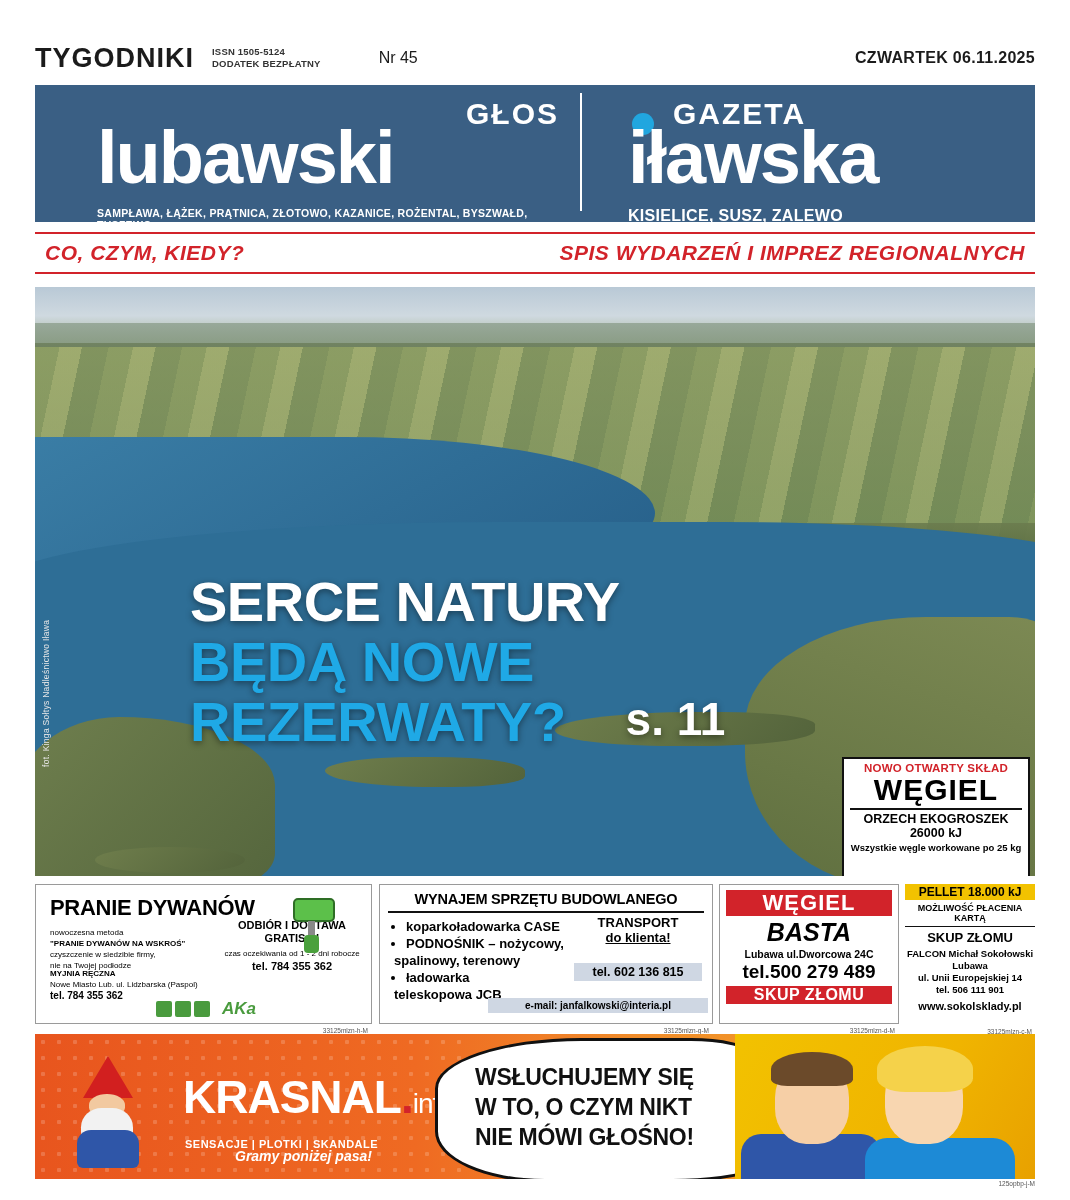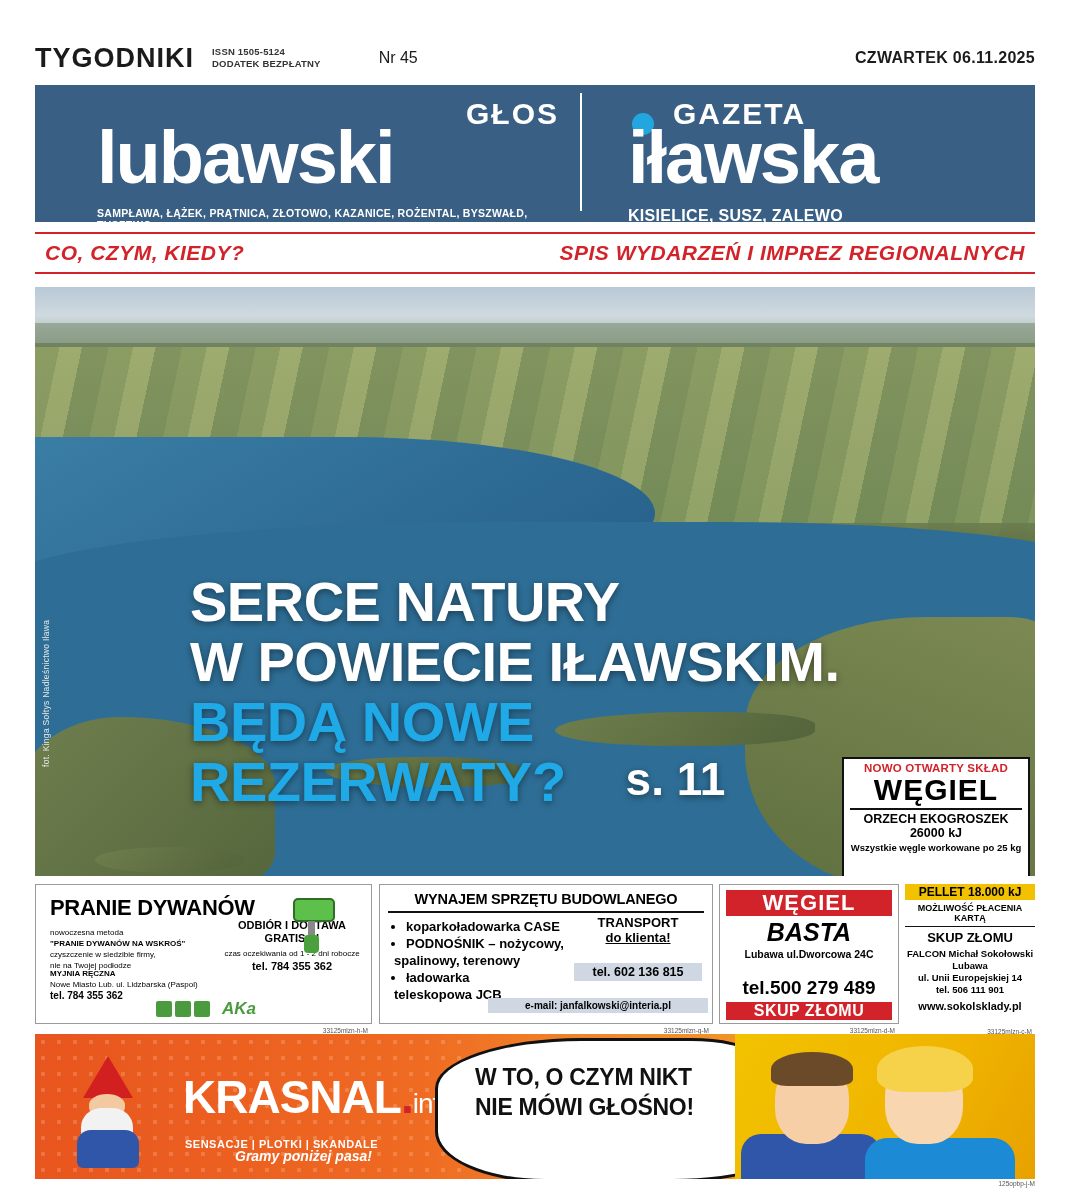--- a/index.html
+++ b/index.html
@@ -281,21 +281,21 @@
     text-align: center; padding: 2px 0;
   }
   
   .ad3 { left: 684px; width: 180px; }
   .ad3 .red {
     margin: 5px 6px 0 6px; background: #d2232a; color: #fff;
     font-weight: bold; font-size: 22px; text-align: center; letter-spacing: 1px;
   }
   .ad3 .basta { text-align: center; font-weight: bold; font-size: 25px; font-style: italic; margin-top: 2px; }
   .ad3 .addr { text-align: center; font-size: 10.5px; font-weight: bold; margin-top: 1px; }
-  .ad3 .tel { text-align: center; font-weight: bold; font-size: 19px; margin-top: 17px; }
+  .ad3 .tel { text-align: center; font-weight: bold; font-size: 19px; margin-top: 1px; }
   .ad3 .red2 {
     margin: 3px 6px 0 6px; background: #d2232a; color: #fff;
     font-weight: bold; font-size: 16px; text-align: center; letter-spacing: .5px;
   }
   
   .ad4 { left: 870px; width: 130px; border: none; }
   .ad4 .l { text-align: center; }
   .ad4 .pellet { background: #f2c200; font-weight: bold; font-size: 12px; padding: 1px 0; }
   .ad4 .karta { font-weight: bold; font-size: 9px; margin-top: 3px; }
   .ad4 .skup { font-weight: bold; font-size: 13px; margin-top: 3px; border-top: 1px solid #111; padding-top: 3px; }
@@ -436,21 +436,20 @@
     <div class="shore-right"></div>
 
     <div class="isle b"></div>
     <div class="isle c"></div>
     <div class="isle d"></div>
 
     <div class="photo-credit">fot. Kinga Sołtys Nadleśnictwo Iława</div>
 
     <div class="headline">
       <div class="hl-line">SERCE NATURY</div>
-      <div class="hl-line">W POWIECIE IŁAWSKIM.</div>
       <div class="hl-line blue">BĘDĄ NOWE</div>
       <div class="hl-wrap-last">
         <div class="hl-line blue">REZERWATY?</div>
         <div class="page-ref">s. 11</div>
       </div>
     </div>
 
     <div class="coal-ad">
       <div class="l1">NOWO OTWARTY SKŁAD</div>
       <div class="l2">WĘGIEL</div>
@@ -550,20 +549,21 @@
       <div class="body"></div>
     </div>
     <div class="krasnal">
       <span>KRASNAL</span><span class="dot">.</span><span class="info">info</span>
     </div>
     <div class="krasnal-sub">SENSACJE | PLOTKI | SKANDALE</div>
     <div class="krasnal-sub2">Gramy poniżej pasa!</div>
 
     <div class="bubble"></div>
     <div class="bubble-text">
+      <div>WSŁUCHUJEMY SIĘ</div>
       <div>W TO, O CZYM NIKT</div>
       <div>NIE MÓWI GŁOŚNO!</div>
     </div>
 
     <div class="people">
       <div class="man-body"></div>
       <div class="man-head"></div>
       <div class="man-hair"></div>
       <div class="woman-body"></div>
       <div class="woman-head"></div>

